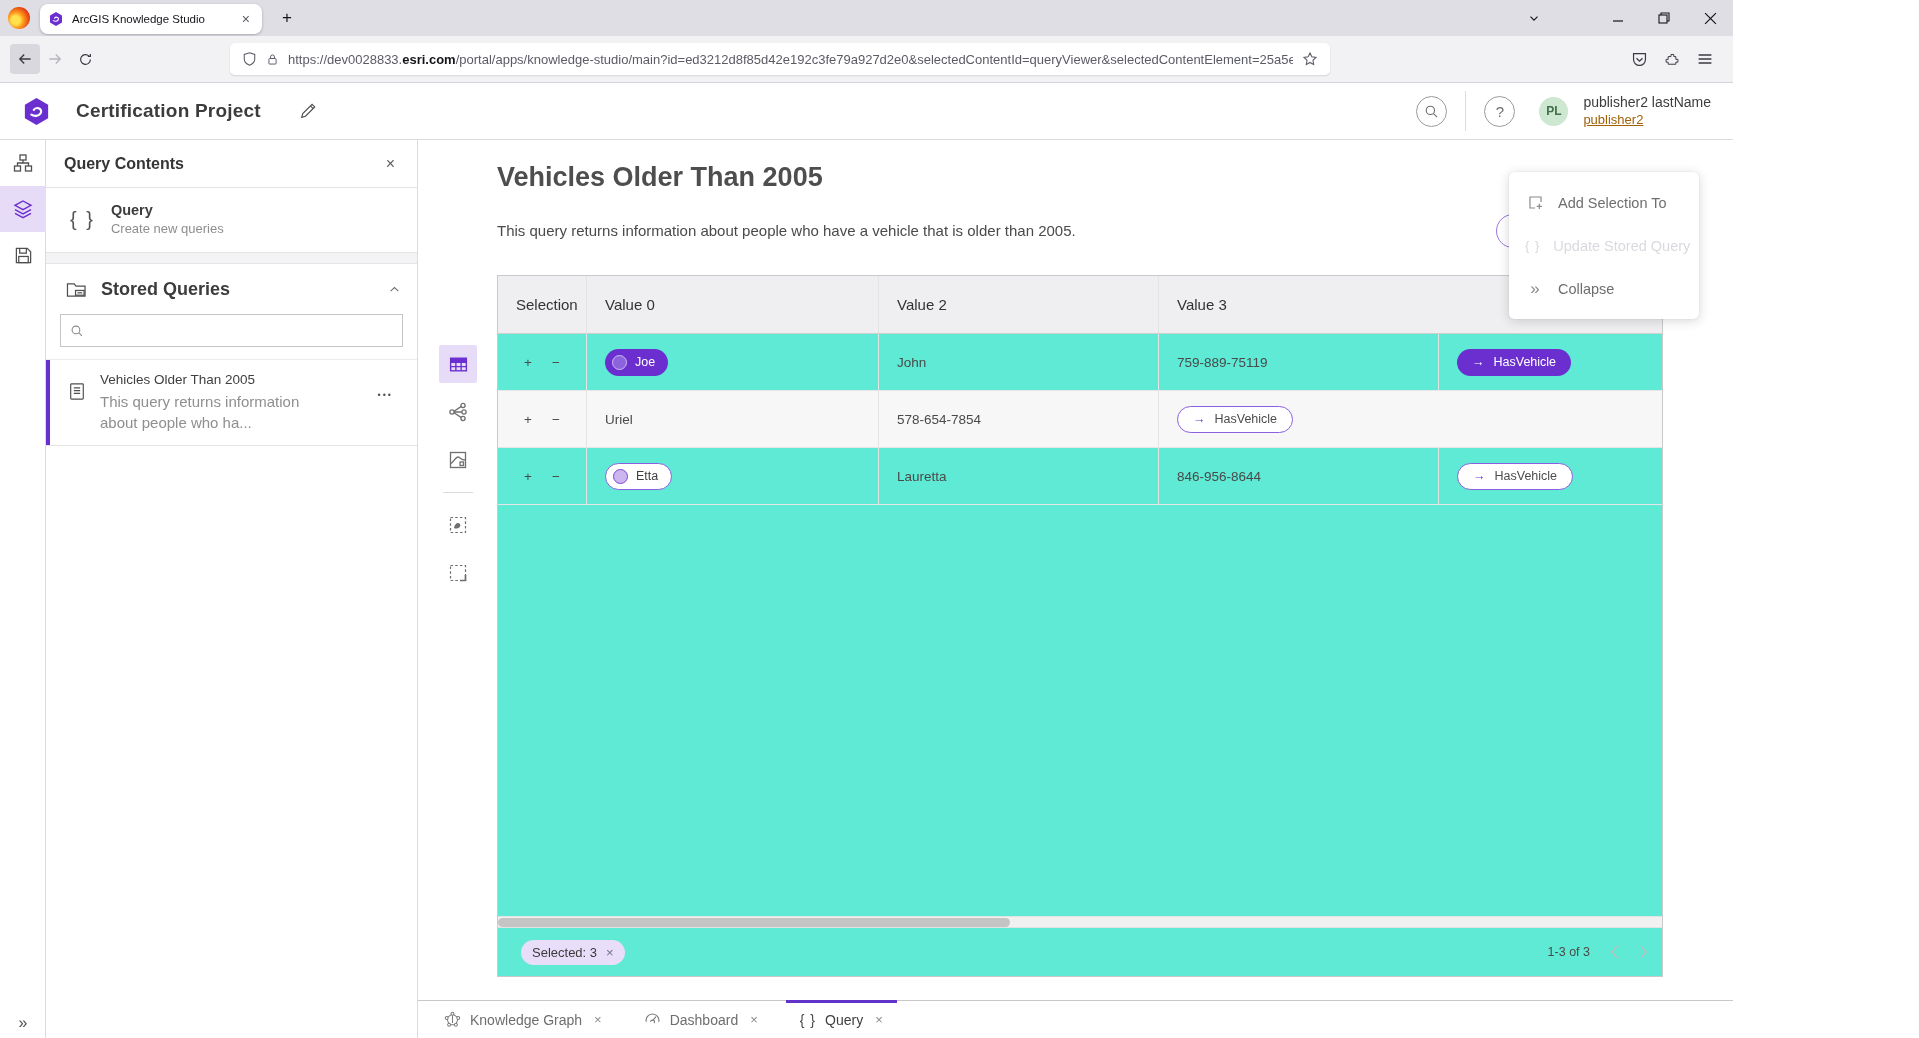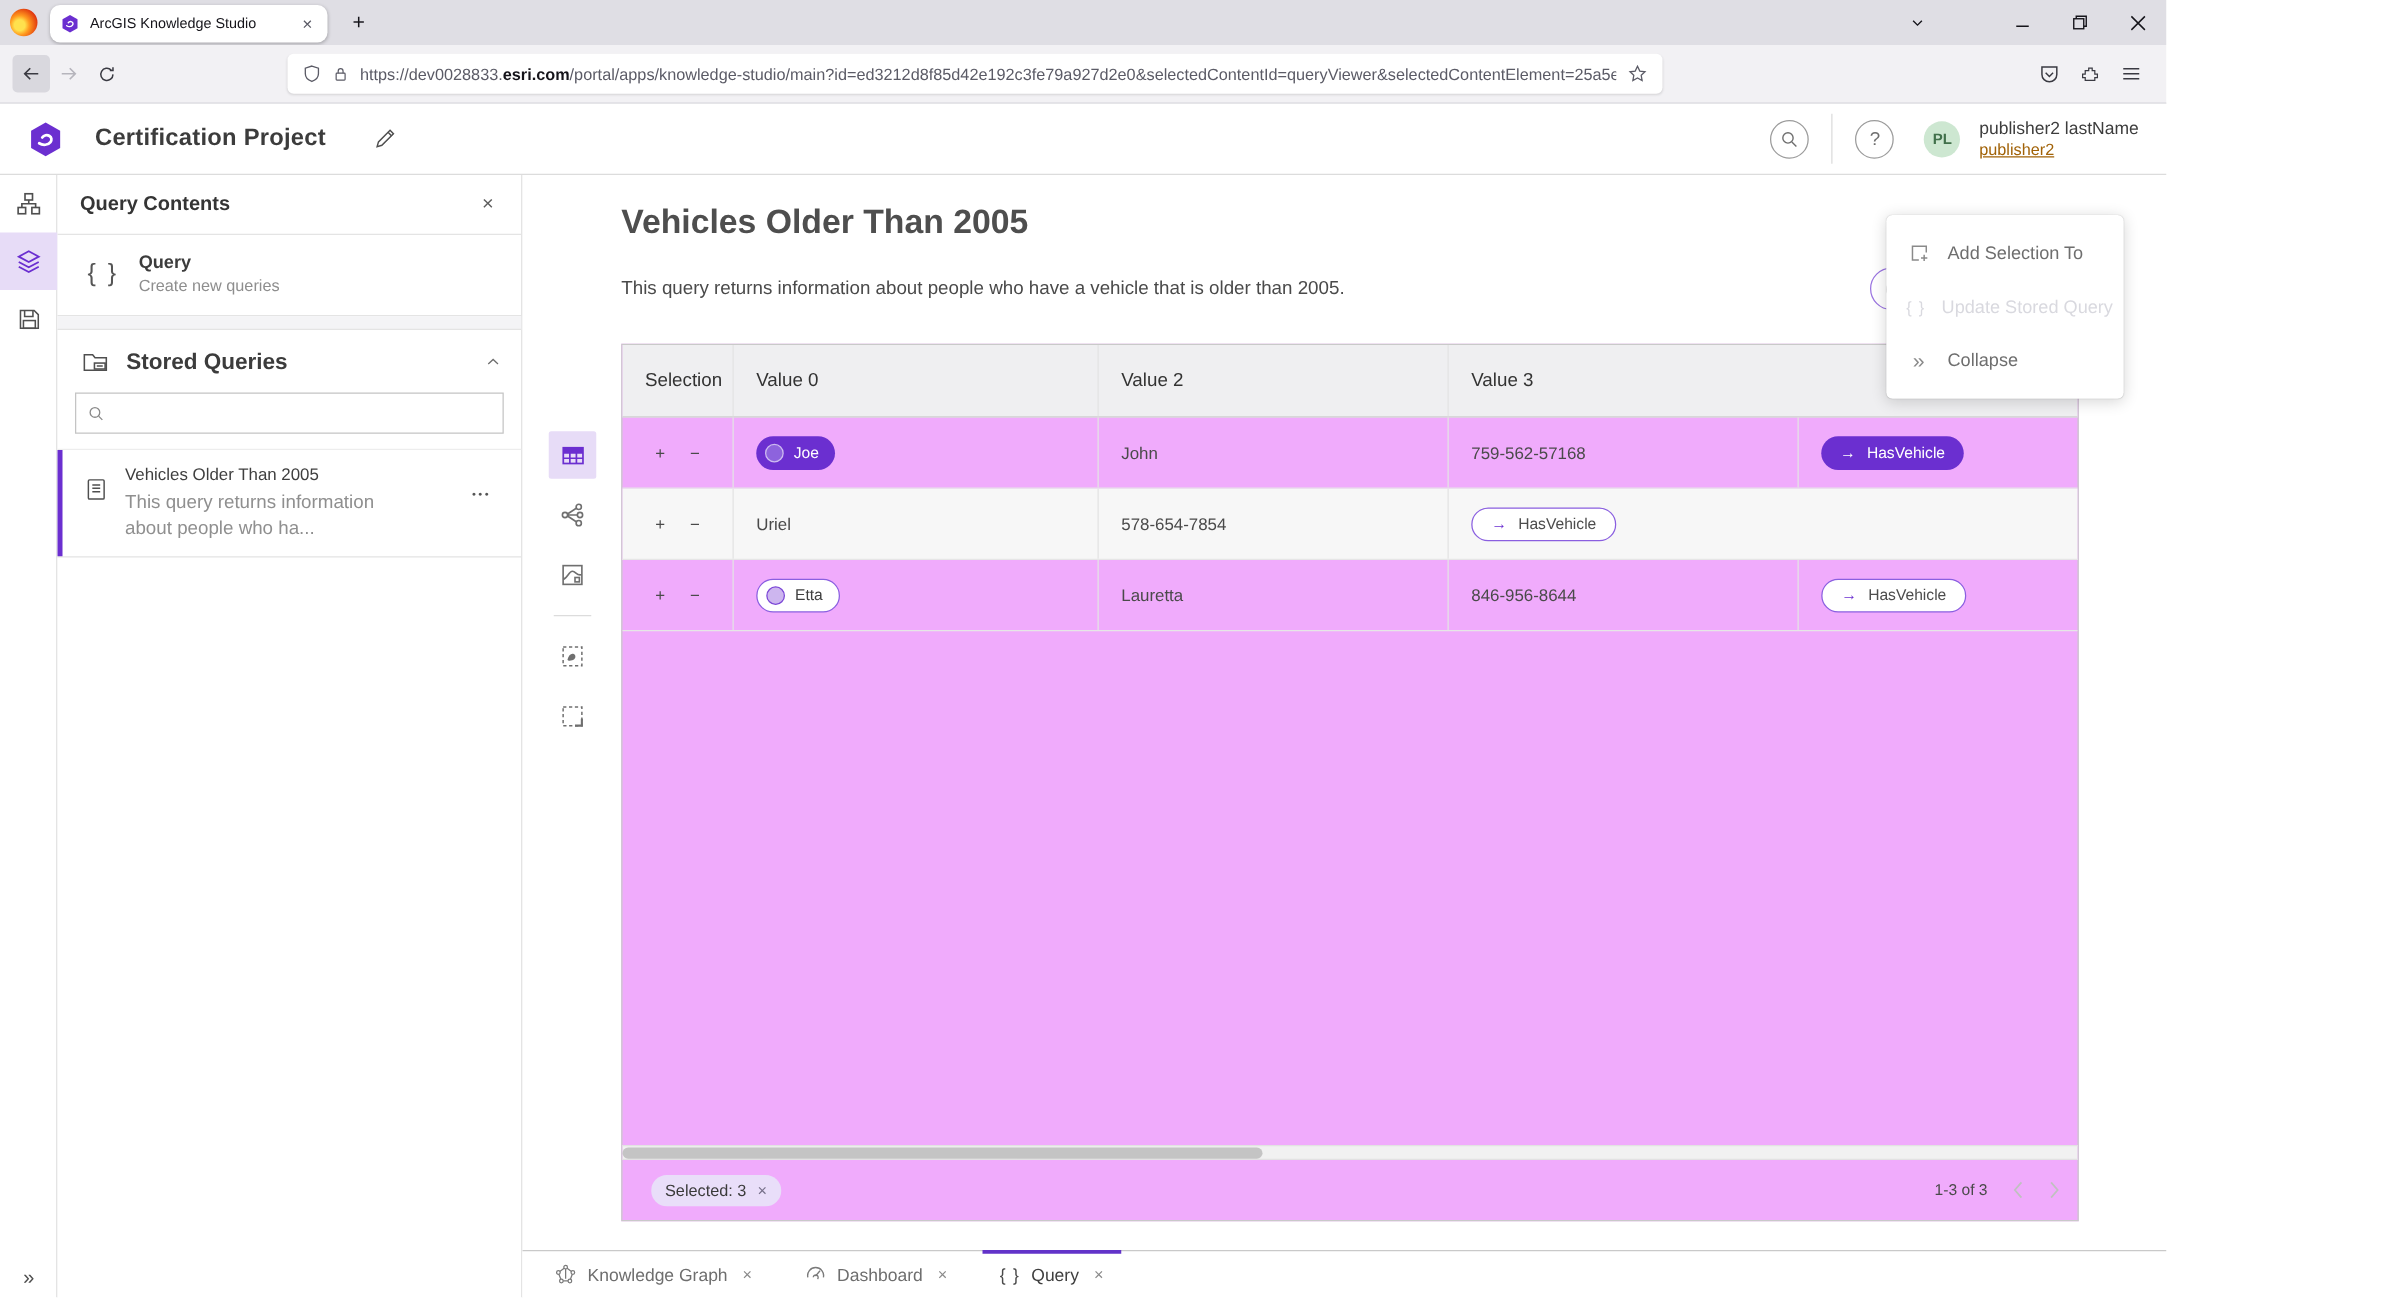--- a/index.html
+++ b/index.html
@@ -78,21 +78,21 @@
   .togglepill { position:absolute; left:1078px; top:74px; width:152px; height:34px; border:1.5px solid #9a74e0; border-radius:18px; display:flex; align-items:center; padding:0 12px; gap:9px; background:#fff; }
   .tg-track { width:36px; height:17px; background:#e7e7ea; border-radius:9px; position:relative; }
   .tg-knob { position:absolute; left:0; top:-1px; width:19px; height:19px; border-radius:50%; background:#7b7b7b; }
   .togglepill .lbl { font-size:13.5px; color:#7a45d6; }
 
   .vtoolbar { position:absolute; left:20px; top:205px; width:40px; display:flex; flex-direction:column; align-items:center; gap:10px; }
   .vt-btn { width:38px; height:38px; display:flex; align-items:center; justify-content:center; color:#6f6f6f; border-radius:2px; }
   .vt-btn.active { background:#e7dcf7; color:#6b2fd0; }
   .vt-div { width:30px; height:1px; background:#dcdcdc; margin:3px 0; }
 
-  .card { position:absolute; left:79px; top:135px; width:1166px; height:702px; border:1px solid #c9c9c9; background:#f0abfc; display:flex; flex-direction:column;justify-content:flex-end; }
+  .card { position:absolute; left:79px; top:135px; width:1166px; height:702px; border:1px solid #c9c9c9; background:#5eead4; display:flex; flex-direction:column;justify-content:flex-end; }
   .tgrid { display:grid; grid-template-columns:89px 292px 280px 280px 1fr; }
   .thead { background:#efeff1; border-bottom:1px solid #cfcfcf; }
   .thead .cell { height:57px; display:flex; align-items:center; font-size:15px; color:#333; }
   .cell { padding:0 18px; border-right:1px solid #e4e4e4; }
   .cell:last-child { border-right:0; }
   .trow { border-bottom:1px solid #e6e6e6; }
   .trow.alt { background:#f7f7f7; }
   .trow .cell { height:56px; display:flex; align-items:center; font-size:13.5px; color:#4a4a4a; }
   .selcell { gap:20px; justify-content:center; color:#5f5f5f; font-size:16px; }
   .selcell span { cursor:default; }
@@ -403,21 +403,21 @@
             <span>+</span>
             <span>−</span>
           </div>
           <div class="cell">
             <span class="pill filled">
                 <span class="dot"></span>
                 <span>Joe</span>
               </span>
           </div>
           <div class="cell">John</div>
-          <div class="cell">759-562-57168</div>
+          <div class="cell">759-889-75119</div>
           <div class="cell">
             <span class="relpill filled">
                 <span class="arr">→</span>
                 <span>HasVehicle</span>
               </span>
           </div>
         </div>
 
         <div class="tgrid trow alt">
           <div class="cell selcell">

